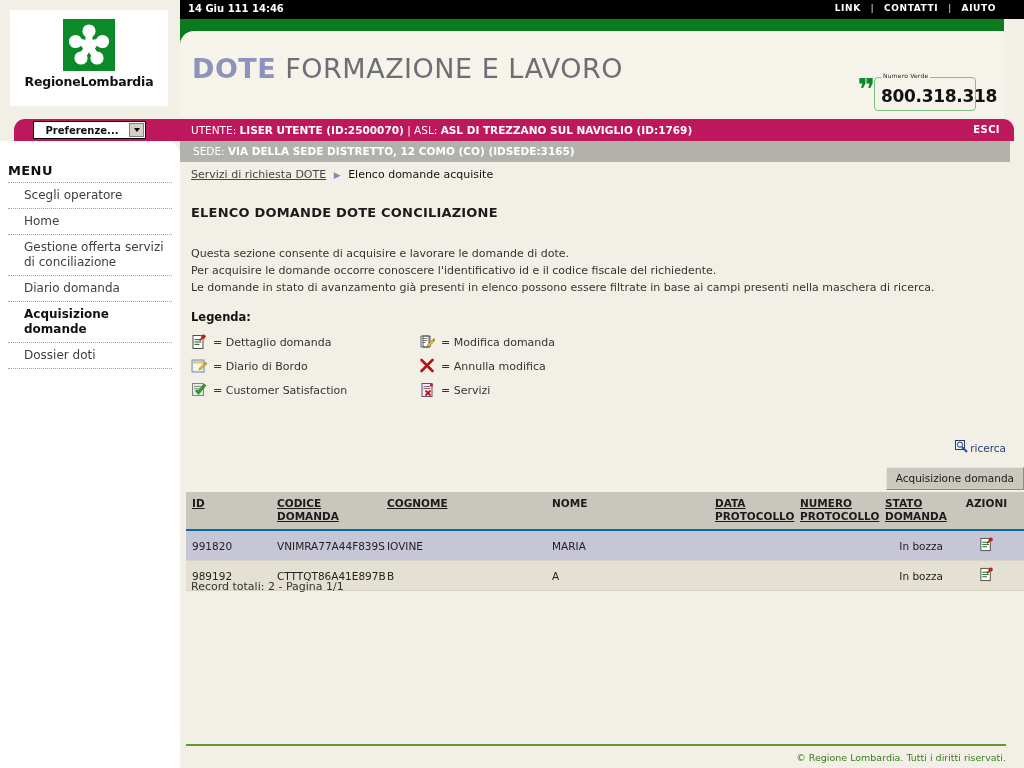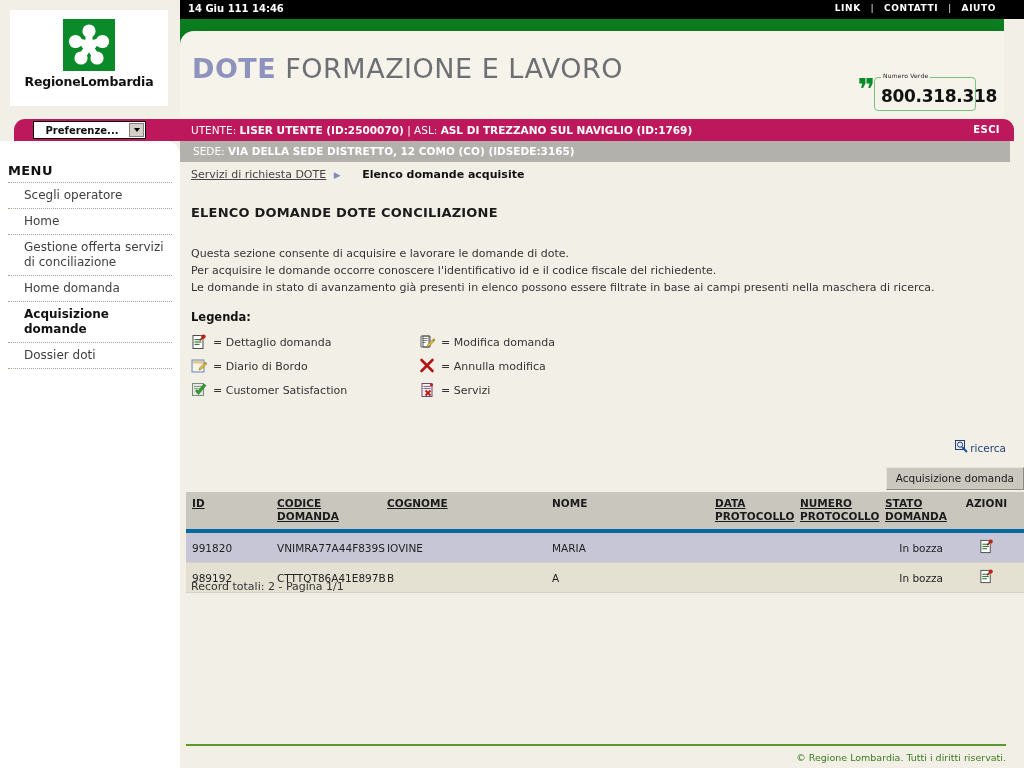--- a/index.html
+++ b/index.html
@@ -137,21 +137,21 @@
   #content {
     position: absolute; left: 180px; top: 162px; width: 844px; height: 606px;
     background: #f2f0e6;
   }
   #breadcrumb {
     position: absolute; left: 11px; top: 6px;
     font-size: 11px; color: #444;
   }
   #breadcrumb .bc-link { color: #444; text-decoration: underline; }
   #breadcrumb .arrow { color:#8189bf; padding: 0 4px; font-size: 9px; }
-  #breadcrumb .cur { font-weight: bold; color: #111; margin-left: 14px; }
+  #breadcrumb .cur { font-weight: normal; color: #111; }
 
   #pagetitle {
     position: absolute; left: 11px; top: 43px;
     font-size: 13px; font-weight: bold; color: #1b1b1b; letter-spacing: .2px;
   }
   #intro {
     position: absolute; left: 11px; top: 83px; width: 800px;
     font-size: 11px; color: #333; line-height: 17px;
   }
 
@@ -178,21 +178,21 @@
     cursor: pointer; white-space: nowrap;
   }
 
   
   #tablewrap { position: absolute; left: 6px; top: 330px; width: 838px; }
   table.grid { border-collapse: collapse; width: 838px; table-layout: fixed; }
   table.grid thead th {
     background: #c8c6bd; color: #1b1b1b;
     font-size: 10.5px; font-weight: bold; text-align: left;
     padding: 5px 6px 6px 6px; vertical-align: top; line-height: 13px;
-    border-bottom: 4px solid #0369a1;
+    border-bottom: 2px solid #0369a1;
   }
   table.grid thead th span.u { text-decoration: underline; cursor: pointer; }
   table.grid tbody td {
     font-size: 10.5px; color: #222; padding: 6px; height: 25px;
     border-bottom: 1px solid #d6d3c6;
     margin-left: 42px;
   }
   tr.r0 td { background: #c6c6d6; }
   tr.r1 td { background: #e4e1d2; }
   td.center { text-align: center; }
@@ -296,21 +296,21 @@
 <div id="menupanel">
   <div class="mtitle">MENU</div>
   <div id="menuitems">
       <div class="mdiv"></div>
       <div class="mitem">Scegli operatore</div>
       <div class="mdiv"></div>
       <div class="mitem">Home</div>
       <div class="mdiv"></div>
       <div class="mitem">Gestione offerta servizi di conciliazione</div>
       <div class="mdiv"></div>
-      <div class="mitem">Home domanda</div>
+      <div class="mitem">Diario domanda</div>
       <div class="mdiv"></div>
       <div class="mitem active">Acquisizione domande</div>
       <div class="mdiv"></div>
       <div class="mitem">Dossier doti</div>
       <div class="mdiv"></div>
     </div>
 </div>
 
 <div id="content">
 

